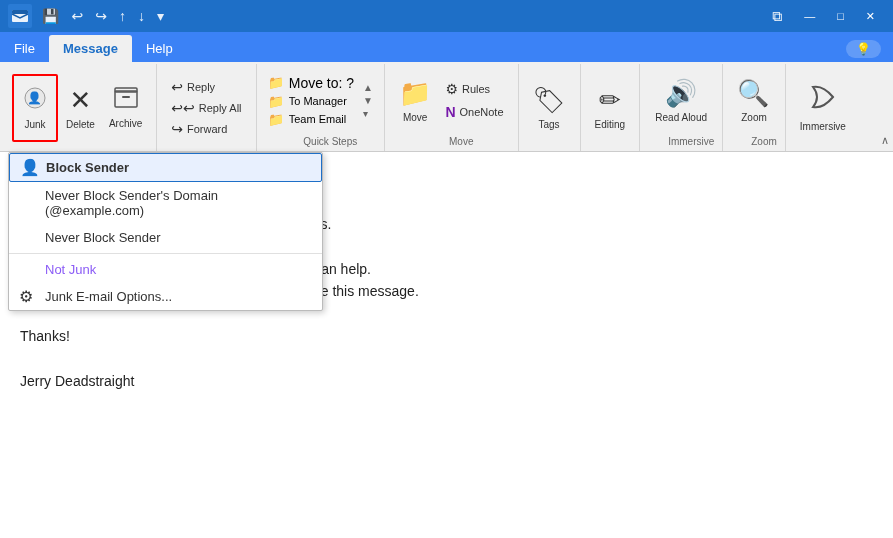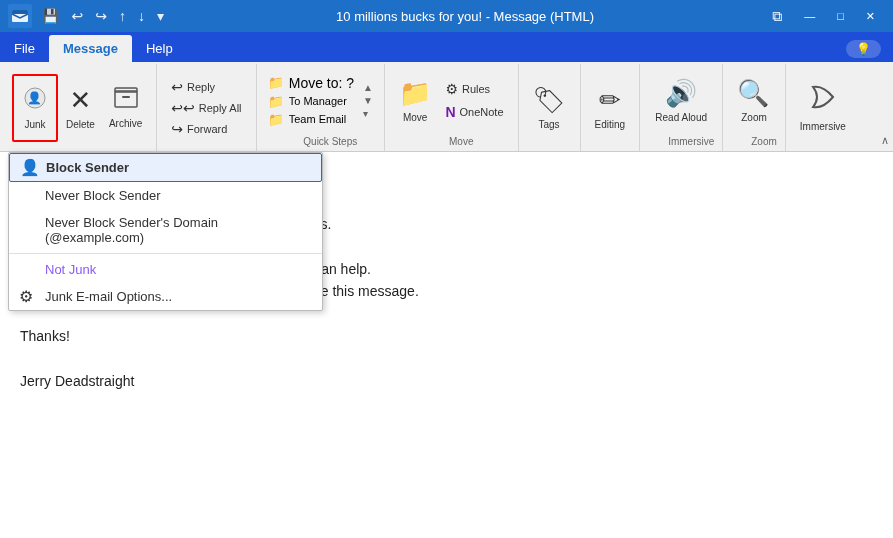--- a/index.html
+++ b/index.html
@@ -18,21 +18,21 @@
     .title-bar-left { display: flex; align-items: center; gap: 6px; }
     .title-bar-center { flex: 1; text-align: center; font-size: 13px; }
     .title-bar-right { display: flex; align-items: center; gap: 2px; }
     .title-icon { width: 24px; height: 24px; background: #2a7bd4; border-radius: 2px; display: flex; align-items: center; justify-content: center; font-size: 14px; color: white; }
     .quick-access { display: flex; gap: 4px; align-items: center; }
     .qa-btn { background: none; border: none; color: white; cursor: pointer; font-size: 14px; padding: 2px 4px; opacity: 0.9; }
     .win-btn { background: none; border: none; color: white; cursor: pointer; font-size: 11px; padding: 0 10px; height: 32px; display: flex; align-items: center; }
 
     
     .ribbon-tabs {
-      background: #1d4ed8;
+      background: #3b82f6;
       height: 30px;
       display: flex;
       align-items: flex-end;
       padding-left: 0;
     }
     .ribbon-tab {
       padding: 6px 14px;
       color: white;
       font-size: 13px;
       cursor: pointer;
@@ -203,21 +203,20 @@
     </div>
     <div class="quick-access">
       <button class="qa-btn">💾</button>
       <button class="qa-btn">↩</button>
       <button class="qa-btn">↪</button>
       <button class="qa-btn">↑</button>
       <button class="qa-btn">↓</button>
       <button class="qa-btn">▾</button>
     </div>
   </div>
-  <div class="title-bar-center">10 millions bucks for you!  -  Message (HTML)</div>
   <div class="title-bar-right">
     <button class="win-btn" style="font-size:14px;">⧉</button>
     <button class="win-btn">—</button>
     <button class="win-btn">□</button>
     <button class="win-btn close">✕</button>
   </div>
 </div>
 
 <div class="ribbon-tabs">
   <div class="ribbon-tab">File</div>
@@ -379,24 +378,24 @@
 
   <div class="ribbon-collapse">∧</div>
 </div>
 
 <div class="dropdown-menu">
   <div class="dropdown-item active">
     <span class="dropdown-icon">👤</span>
     <span>Block Sender</span>
   </div>
   <div class="dropdown-item">
+    <span>Never Block Sender's Domain (@example.com)</span>
+  </div>
+  <div class="dropdown-item">
     <span>Never Block Sender</span>
-  </div>
-  <div class="dropdown-item">
-    <span>Never Block Sender's Domain (@example.com)</span>
   </div>
   <div class="dropdown-divider"></div>
   <div class="dropdown-item disabled">
     <span>Not Junk</span>
   </div>
   <div class="dropdown-item">
     <span class="dropdown-icon">⚙</span>
     <span>Junk E-mail Options...</span>
   </div>
 </div>

